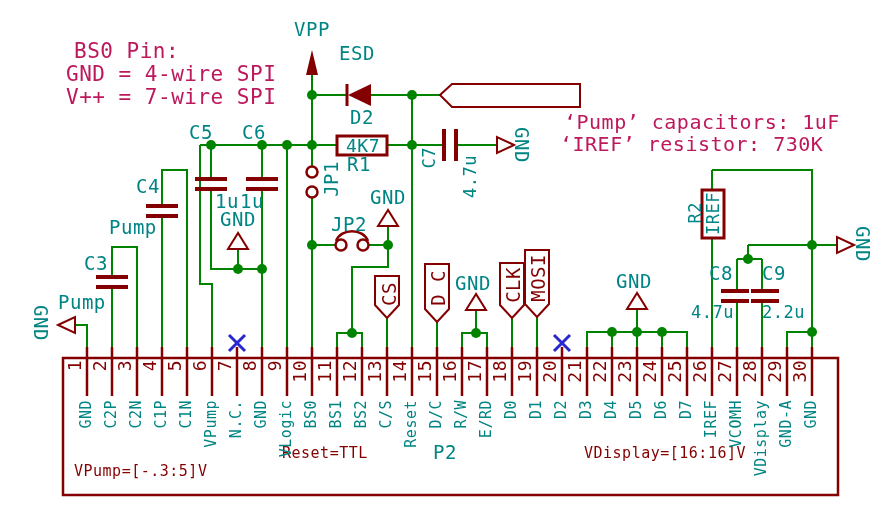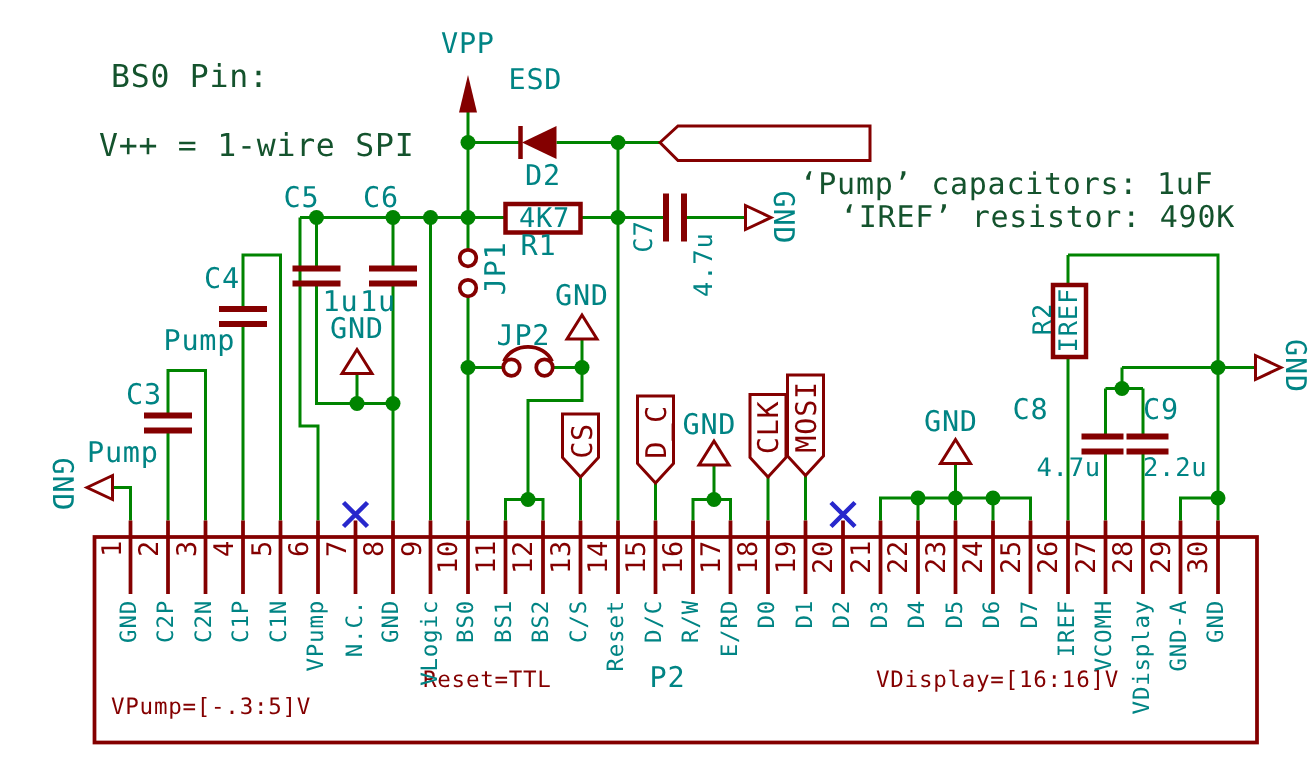--- a/index.html
+++ b/index.html
@@ -1,21 +1,21 @@
 <!DOCTYPE html>
 <html><head>
 <meta charset="utf-8">
 <style>
   html,body{margin:0;padding:0;background:#fff;}
   #screen{position:relative;width:877px;height:511px;background:#ffffff;overflow:hidden;}
   #schematic-svg{position:absolute;left:0;top:0;}
   .t{position:absolute;font-family:"DejaVu Sans Mono",monospace;line-height:1;white-space:pre;letter-spacing:0.5px;}
   .teal{color:#008484}
   .red{color:#840000}
-  .blue{color:#14532d}
+  .blue{color:#be185d}
   .f15{font-size:15px}.f17{font-size:17px}.f18{font-size:18px}.f19{font-size:19px}.f20{font-size:20px}.f21{font-size:21px}
   .up{transform:rotate(-90deg);transform-origin:100% 0;}
   .down{transform:rotate(90deg);transform-origin:0 0;}
 </style>
 </head>
 <body>
 
 <div id="screen">
 
 <svg id="schematic-svg" width="877" height="511" viewBox="0 0 877 511">
@@ -197,44 +197,45 @@
 
   <g stroke="#2828CC" stroke-width="3">
         <path d="M229 335 L245 351 M245 335 L229 351"></path>
       </g>
   <g stroke="#2828CC" stroke-width="3">
         <path d="M554 335 L570 351 M570 335 L554 351"></path>
       </g>
 </svg>
 
 <div class="t blue f21" style="left:74px;top:41px">BS0 Pin:</div>
-<div class="t blue f21" style="left:66px;top:87px">V++ = 1-wire SPI</div>
-<div class="t blue f20" style="left:533px;top:112px">‘Pump’ capacitors: 1uF</div>
-<div class="t blue f20" style="left:560px;top:134px">‘IREF’ resistor: 490K</div>
+<div class="t blue f21" style="left:66px;top:64px">GND = 4-wire SPI</div>
+<div class="t blue f21" style="left:66px;top:87px">V++ = 7-wire SPI</div>
+<div class="t blue f20" style="left:564px;top:112px">‘Pump’ capacitors: 1uF</div>
+<div class="t blue f20" style="left:560px;top:134px">‘IREF’ resistor: 730K</div>
 
 <div class="t teal f19" style="left:294px;top:20px">VPP</div>
 <div class="t teal f19 down" style="left:50px;top:305px">GND</div>
 <div class="t teal f19" style="left:220px;top:210px">GND</div>
 <div class="t teal f19" style="left:370px;top:188px">GND</div>
 <div class="t teal f19 down" style="left:531px;top:127px">GND</div>
 <div class="t teal f19" style="left:455px;top:274px">GND</div>
 <div class="t teal f19" style="left:616px;top:272px">GND</div>
 <div class="t teal f19 down" style="left:872px;top:226px">GND</div>
 
 <div class="t teal f19" style="left:84px;top:254px">C3</div>
 <div class="t teal f19" style="left:58px;top:293px">Pump</div>
 <div class="t teal f19" style="left:136px;top:177px">C4</div>
 <div class="t teal f19" style="left:109px;top:218px">Pump</div>
 <div class="t teal f19" style="left:189px;top:123px">C5</div>
 <div class="t teal f19" style="left:215px;top:192px">1u</div>
 <div class="t teal f19" style="left:242px;top:123px">C6</div>
 <div class="t teal f19" style="left:240px;top:192px">1u</div>
 <div class="t teal f17 up" style="right:456px;top:147px">C7</div>
 <div class="t teal f17 up" style="right:415px;top:155px">4.7u</div>
-<div class="t teal f19" style="left:675px;top:264px">C8</div>
+<div class="t teal f19" style="left:709px;top:264px">C8</div>
 <div class="t teal f17" style="left:691px;top:304px">4.7u</div>
 <div class="t teal f19" style="left:762px;top:264px">C9</div>
 <div class="t teal f17" style="left:762px;top:304px">2.2u</div>
 <div class="t teal f19" style="left:347px;top:155px">R1</div>
 <div class="t teal f18" style="left:346px;top:137px">4K7</div>
 <div class="t teal f17 up" style="right:190px;top:202px">R2</div>
 <div class="t teal f17 up" style="right:172px;top:192px">IREF</div>
 <div class="t teal f19" style="left:350px;top:108px">D2</div>
 <div class="t teal f19" style="left:339px;top:44px">ESD</div>
 <div class="t teal f19 up" style="right:555px;top:161px">JP1</div>

